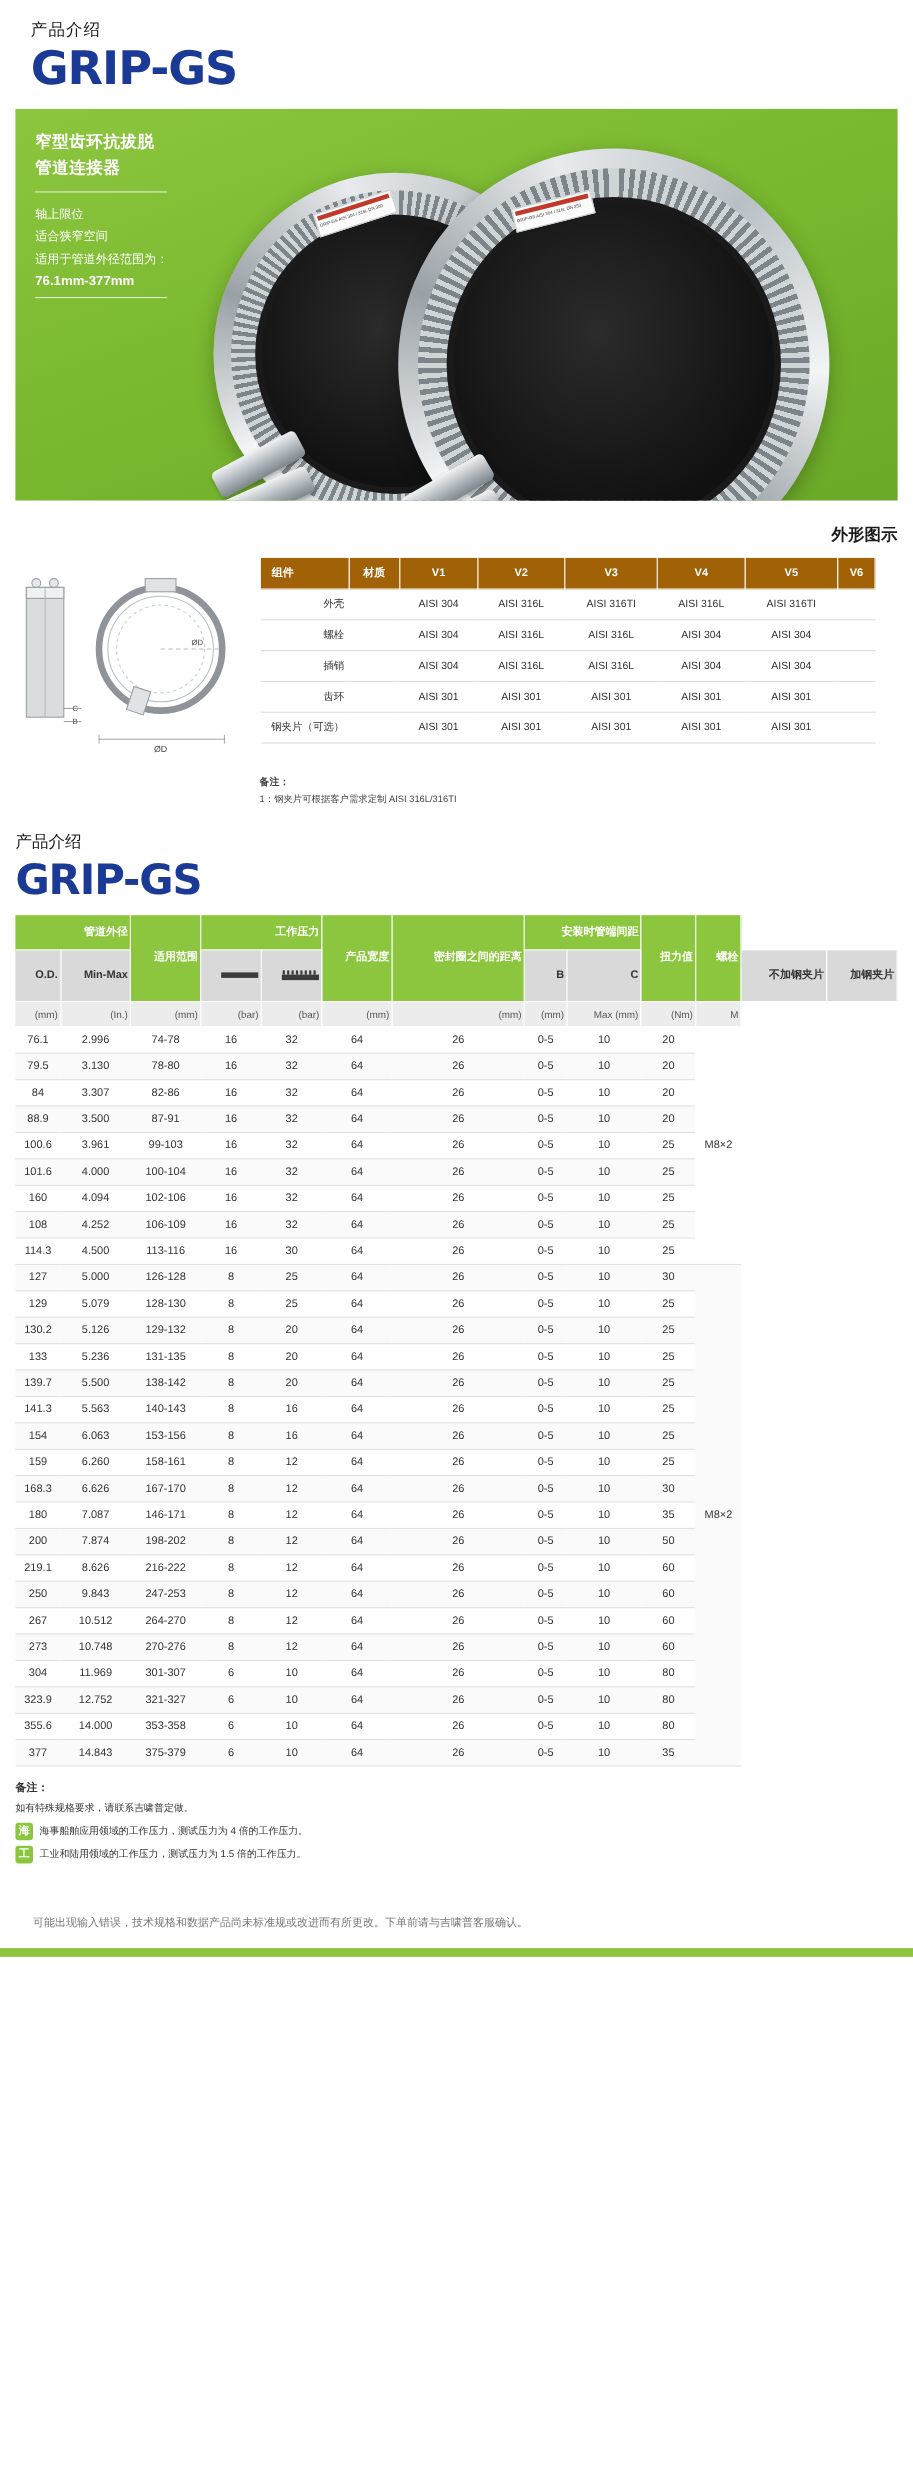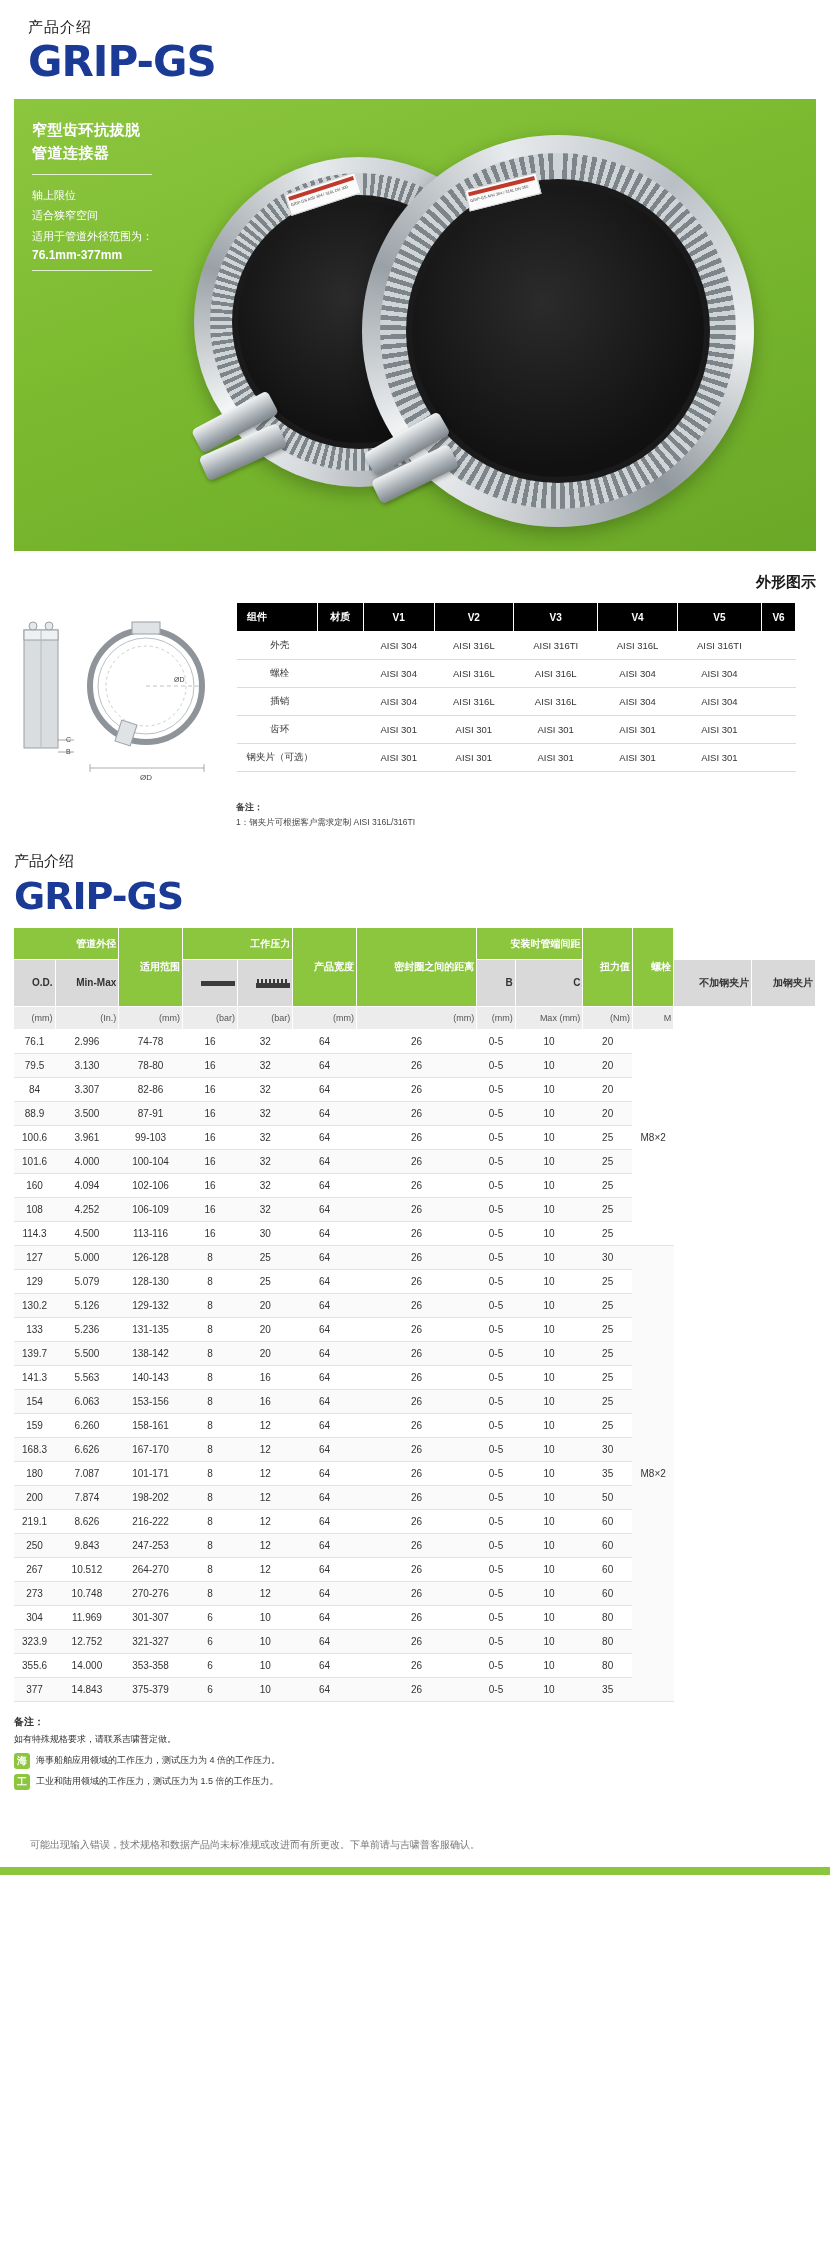--- a/index.html
+++ b/index.html
@@ -17,21 +17,21 @@
   .hero-head .sub { font-size: 15px; color: #1b1b1b; letter-spacing: 1px; }
   .hero-head .title {
     font-family: "DejaVu Sans", sans-serif;
     font-size: 42px; font-weight: bold; color: #1a3a96;
     letter-spacing: -1px; line-height: 1.0; margin-top: 4px;
   }
 
   
   .hero {
     margin: 10px 14px 0 14px;
-    height: 452px;
+    height: 356px;
     background: linear-gradient(160deg,#8cc63f 0%, #7ab92f 45%, #6aa827 100%);
     position: relative; overflow: hidden;
   }
   .hero-text { position: absolute; left: 18px; top: 20px; color: #fff; }
   .hero-text .h1 { font-size: 15px; font-weight: bold; line-height: 1.5; letter-spacing: .5px; }
   .hero-rule { width: 120px; height: 1px; background: rgba(255,255,255,.75); margin: 10px 0 10px 0; }
   .hero-text .li { font-size: 11px; line-height: 1.85; color: #ffffff; }
   .hero-text .range { font-size: 12px; font-weight: bold; margin-top: 2px; }
   .hero-rule2 { width: 120px; height: 1px; background: rgba(255,255,255,.75); margin: 8px 0 0 0; }
 
@@ -81,28 +81,28 @@
 
   
   .sec2 { padding: 22px 14px 6px 14px; }
   .sec2 h2 { font-size: 15px; margin: 0 0 10px 14px; font-weight: bold; color:#1b1b1b;text-align:right; }
   .sec2-body { display:flex; gap: 14px; align-items: flex-start; }
   .drawing { width: 208px; position: relative; height: 190px; }
   .drawing svg { display:block; }
 
   table.mat { border-collapse: collapse; font-size: 9.5px; color:#333; width: 560px; }
   table.mat th.hd {
-    background:#000000; color:#fff; font-weight: bold; padding: 7px 4px;
+    background:#a16207; color:#fff; font-weight: bold; padding: 7px 4px;
     border: 1px solid #ffffff; text-align:center; font-size: 10px;
   }
   table.mat th.hd.first { text-align:left; padding-left:10px; }
   table.mat td {
     border-bottom: 1px solid #dcdcdc; padding: 7px 4px; text-align:center; white-space:nowrap;
   }
-  table.mat td.lbl { text-align:center; padding-left: 10px; width: 78px; }
+  table.mat td.lbl { text-align:right; padding-left: 10px; width: 78px; }
   .mat-note { font-size: 8.5px; color:#444; margin-top: 8px; line-height: 1.7; }
   .mat-note b { font-size: 9px; }
 
   
   .head2 { padding: 16px 0 2px 14px; }
   .head2 .sub { font-size: 15px; color:#1b1b1b; }
   .head2 .title {
     font-family: "DejaVu Sans", sans-serif;
     font-size: 38px; font-weight: bold; color:#1a3a96; letter-spacing:-1px; margin-top: 3px;
   }
@@ -577,21 +577,21 @@
           <td>12</td>
           <td>64</td>
           <td>26</td>
           <td>0-5</td>
           <td>10</td>
           <td>30</td>
         </tr>
         <tr>
           <td>180</td>
           <td>7.087</td>
-          <td>101-171</td>
+          <td>146-171</td>
           <td>8</td>
           <td>12</td>
           <td>64</td>
           <td>26</td>
           <td>0-5</td>
           <td>10</td>
           <td>35</td>
         </tr>
         <tr>
           <td>200</td>

